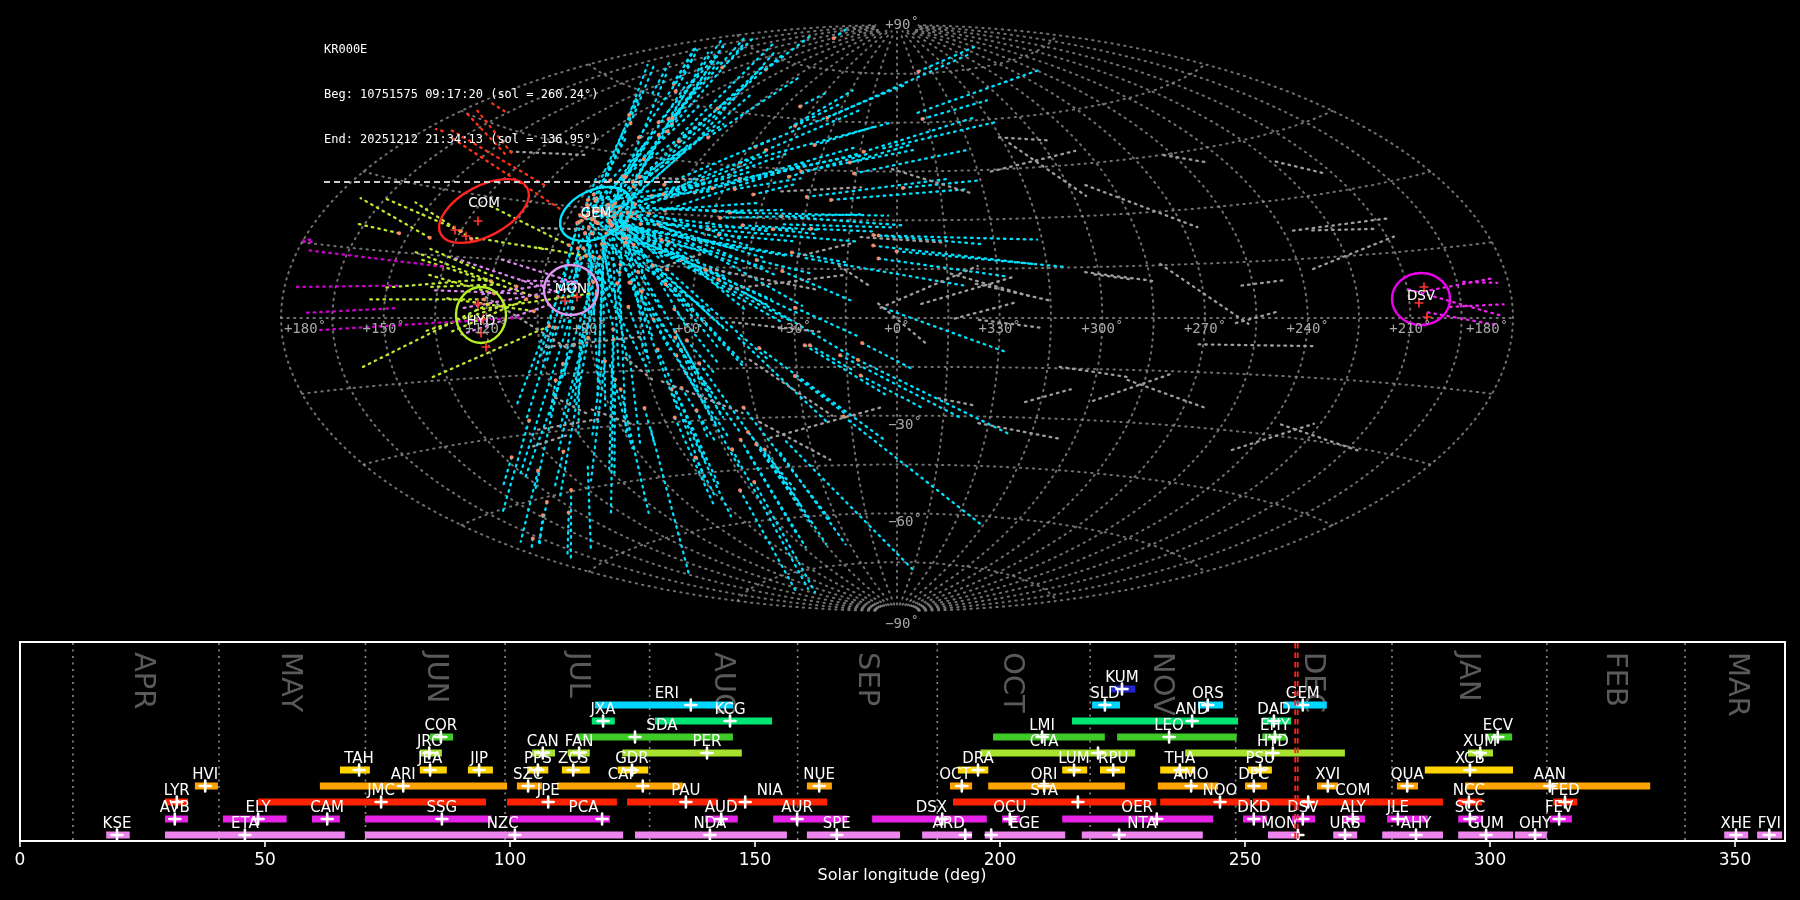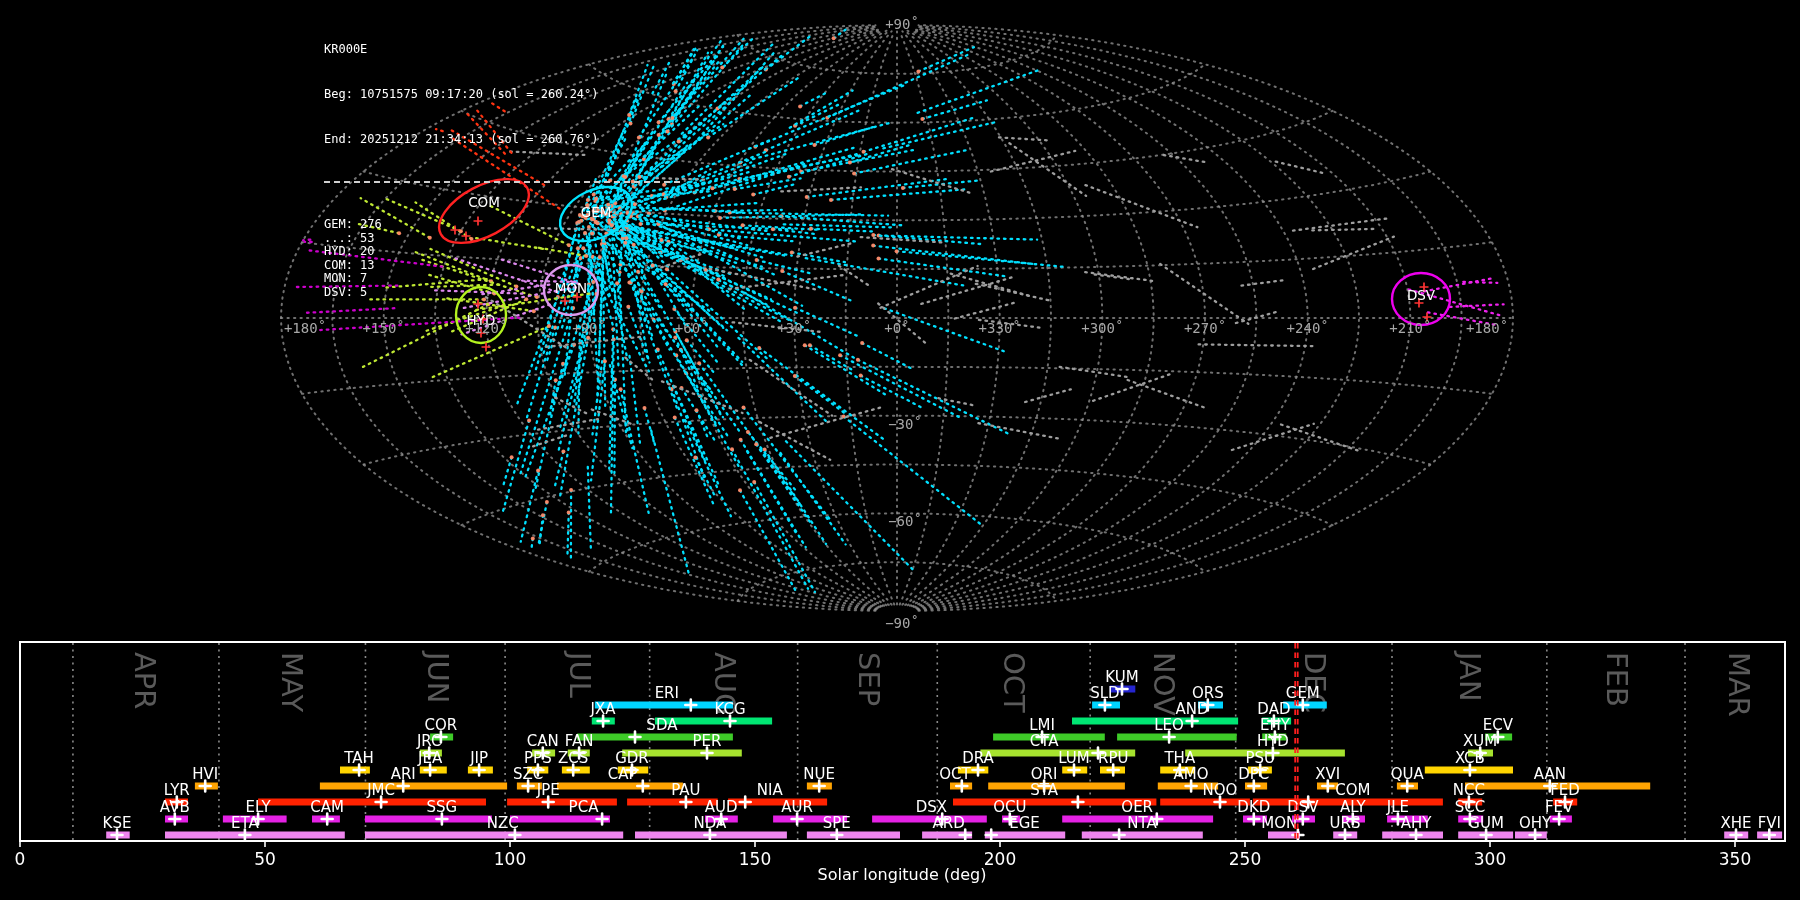--- a/index.html
+++ b/index.html
@@ -1014,17 +1014,16 @@
       <text x="1245" y="865" class="ticklabel">250</text>
       <line x1="1490" y1="841" x2="1490" y2="847" class="tick"></line>
       <text x="1490" y="865" class="ticklabel">300</text>
       <line x1="1735.0000000000002" y1="841" x2="1735.0000000000002" y2="847" class="tick"></line>
       <text x="1735.0000000000002" y="865" class="ticklabel">350</text>
       <text x="902.0000000000001" y="880" class="axislabel">Solar longitude (deg)</text>
     </svg>
   <div id="info">
     <div>KR000E</div>
     <div>Beg: 10751575 09:17:20 (sol = 260.24°)</div>
-    <div>End: 20251212 21:34:13 (sol = 260.76°)</div>
+    <div>End: 20251212 21:34:13 (sol = 136.95°)</div>
     <div class="sep"></div>
-    <div id="counts"><div>GEM: 276</div><div>...: 53</div><div>HYD: 20</div><div>COM: 13</div><div>MON: 7</div><div>DSV: 5</div></div>
   </div>
 </div>
 
 </body></html>

